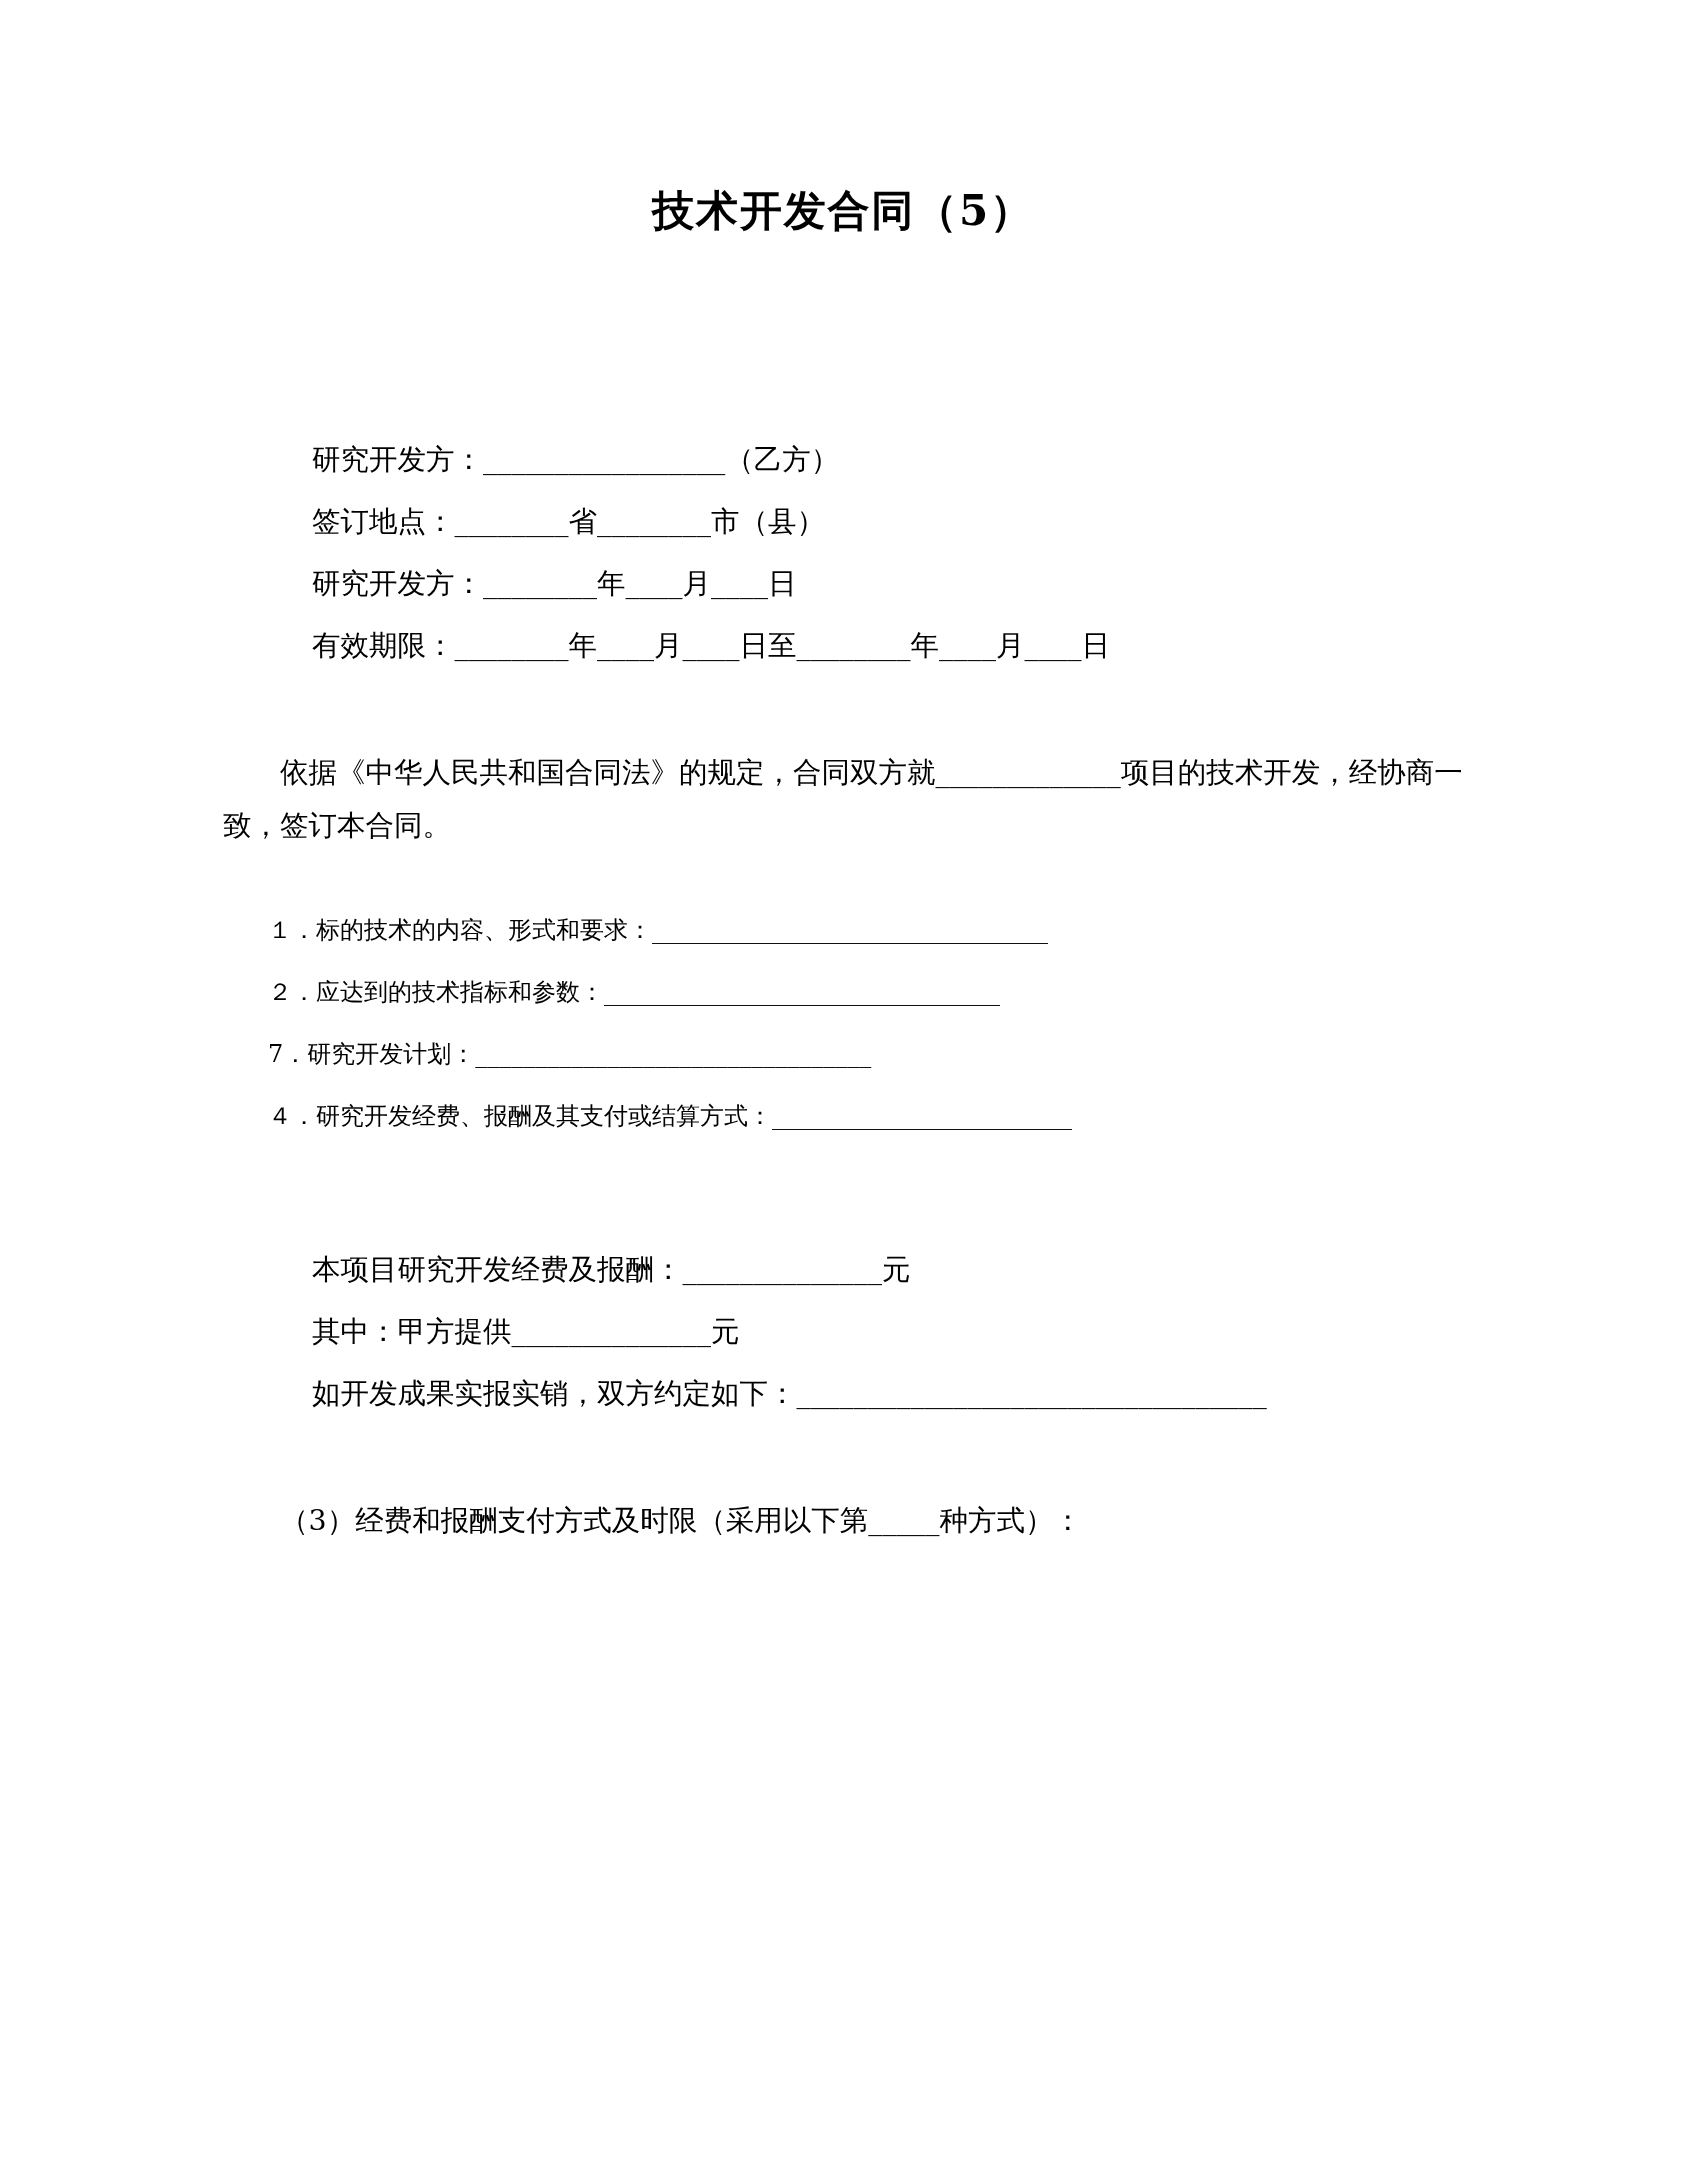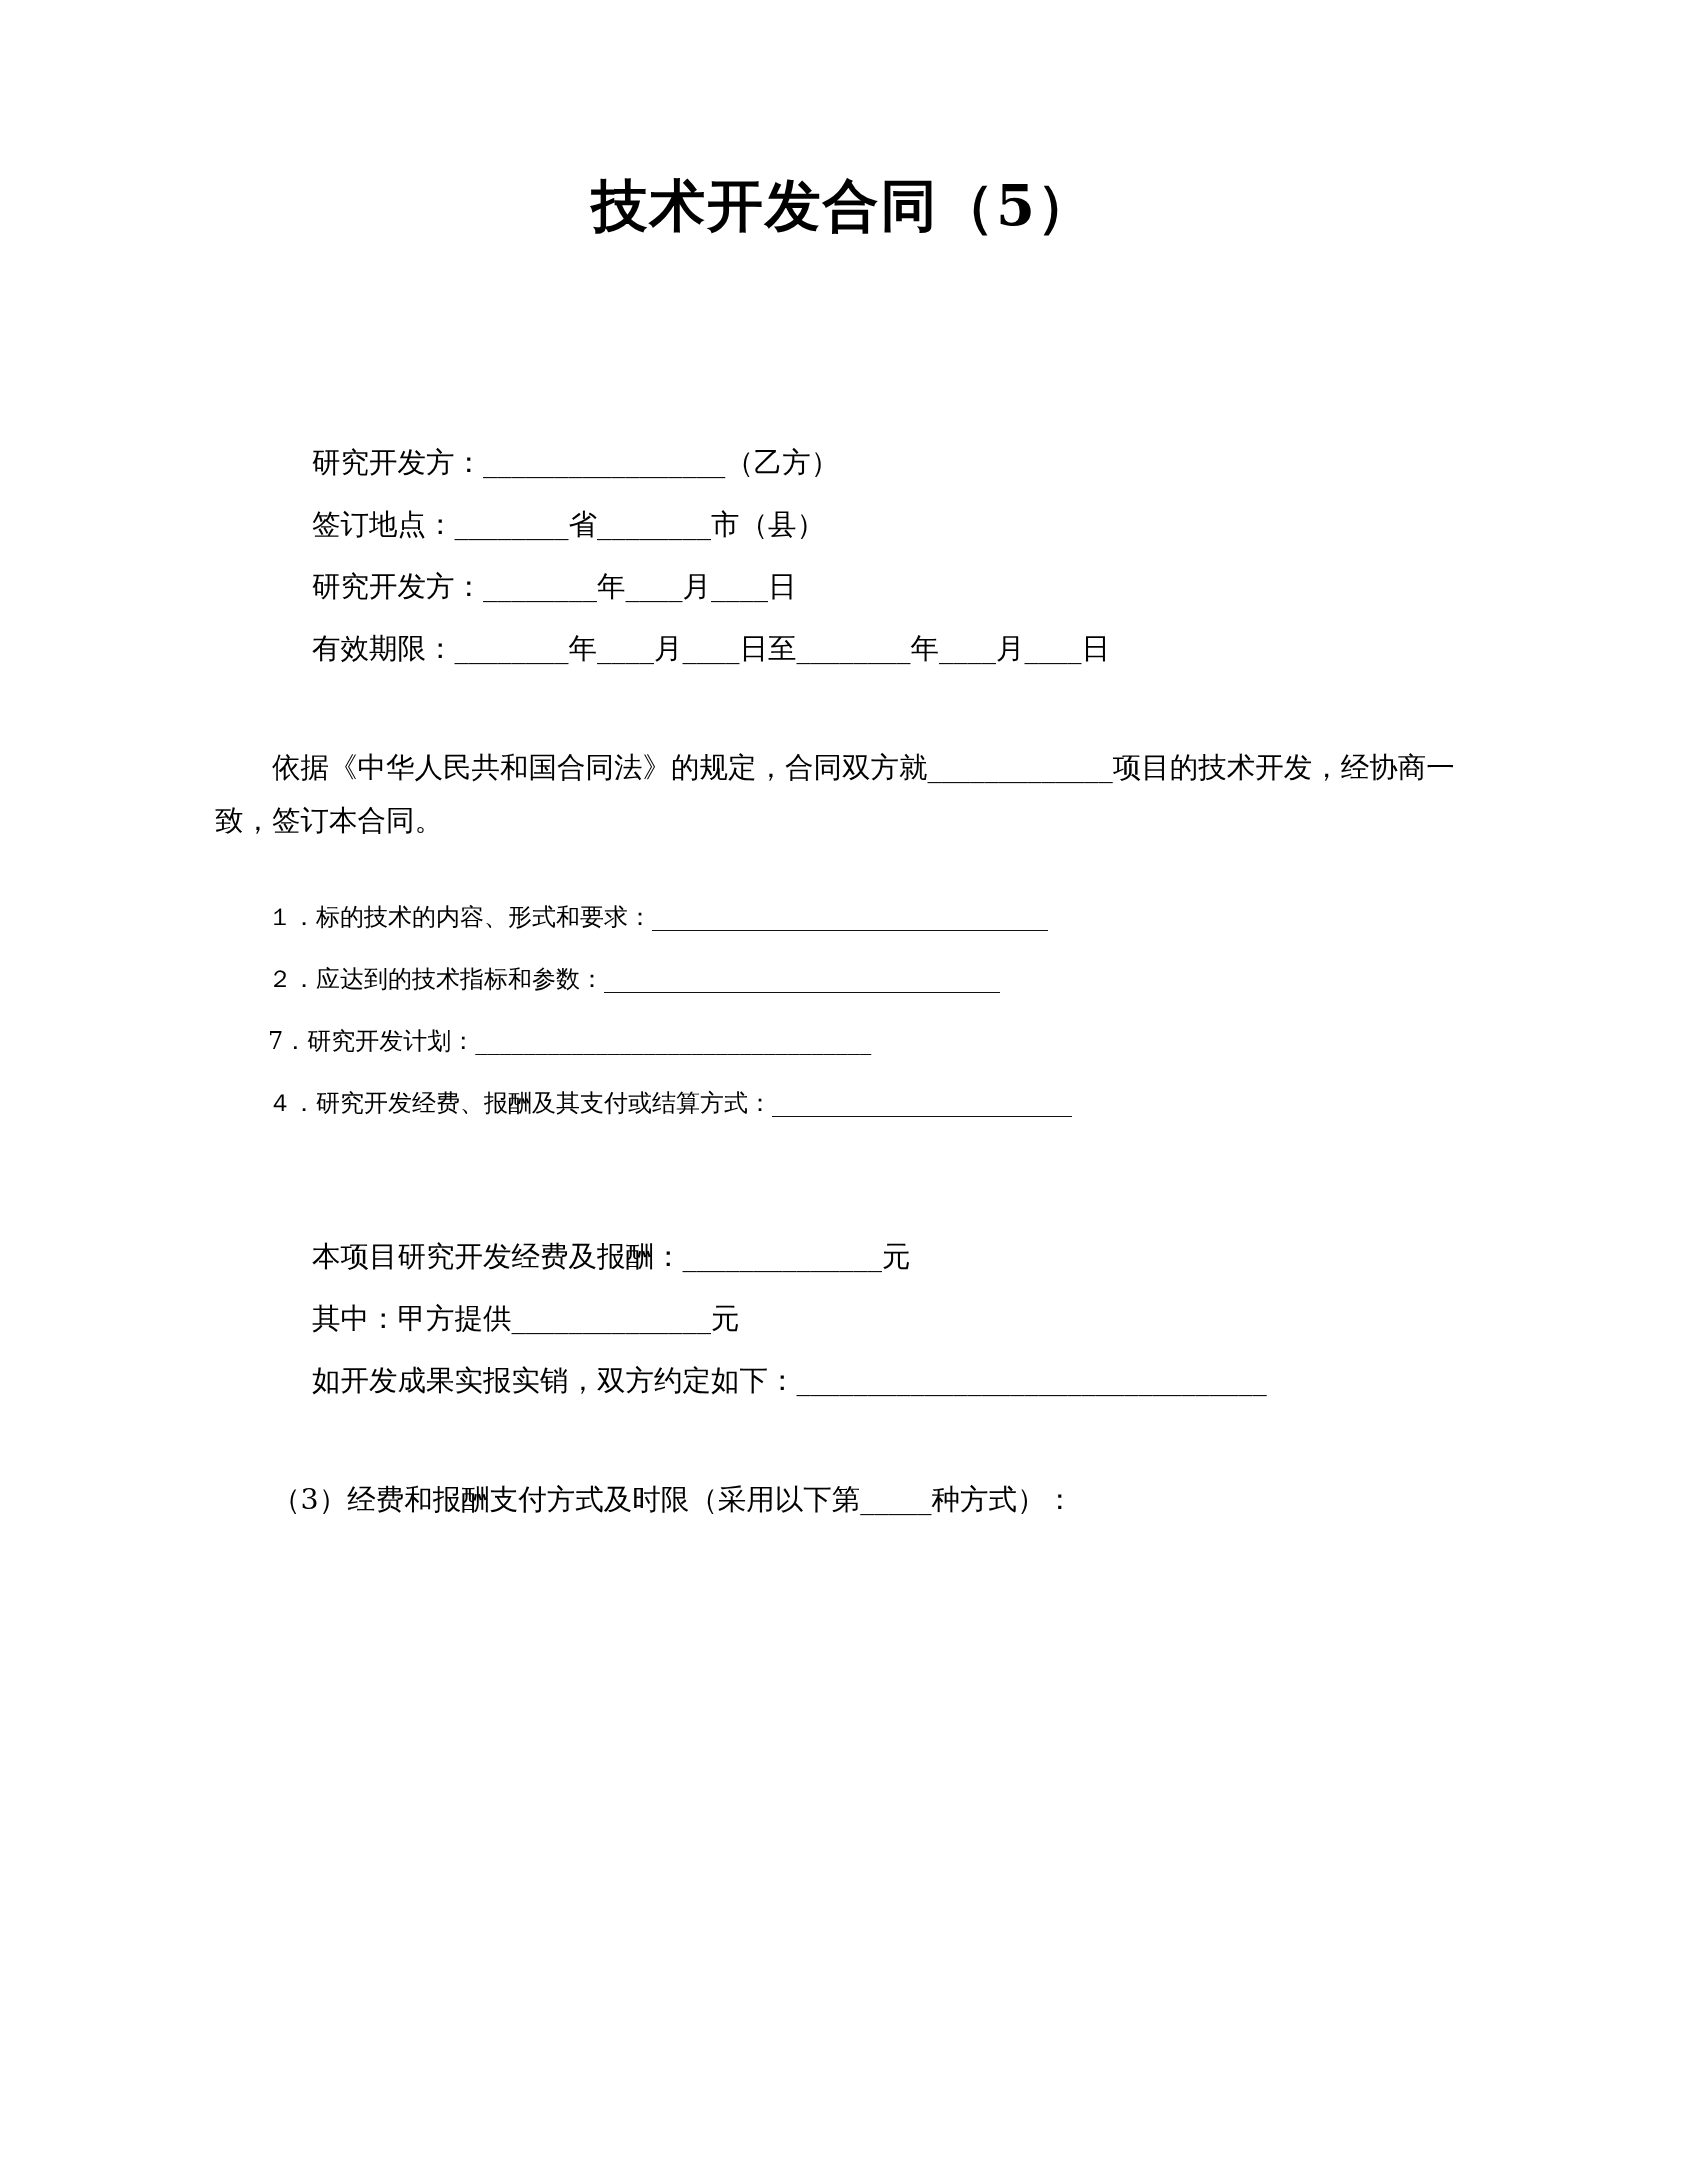--- a/index.html
+++ b/index.html
@@ -15,42 +15,42 @@
   }
   .page {
     width: 1686px;
     min-height: 2182px;
     box-sizing: border-box;
     padding: 138px 211px 110px 211px;
     background: #ffffff;
   }
   .doc-title {
     text-align: center;
-    font-size: 56px;
+    font-size: 42px;
     font-weight: bold;
     letter-spacing: 1.8px;
-    margin: 28px 0 0 0;
+    margin: 44px 0 0 0;
     line-height: 1.4;
   }
   .spacer-lg { height: 188px; }
   .spacer-md { height: 57px; }
   .spacer-sm { height: 35px; }
   .field-block {
     padding-left: 101px;
   }
   .field-line {
     font-size: 28.5px;
     line-height: 62px;
     white-space: nowrap;
   }
   .para {
     font-size: 28.5px;
     line-height: 53px;
     text-indent: 57px;
-    margin: 4px;
+    margin: 12px;
   }
   .list-block {
     padding-left: 57px;
   }
   .list-item {
     font-size: 24px;
     line-height: 62px;
     white-space: nowrap;
   }
   .sub-block {

